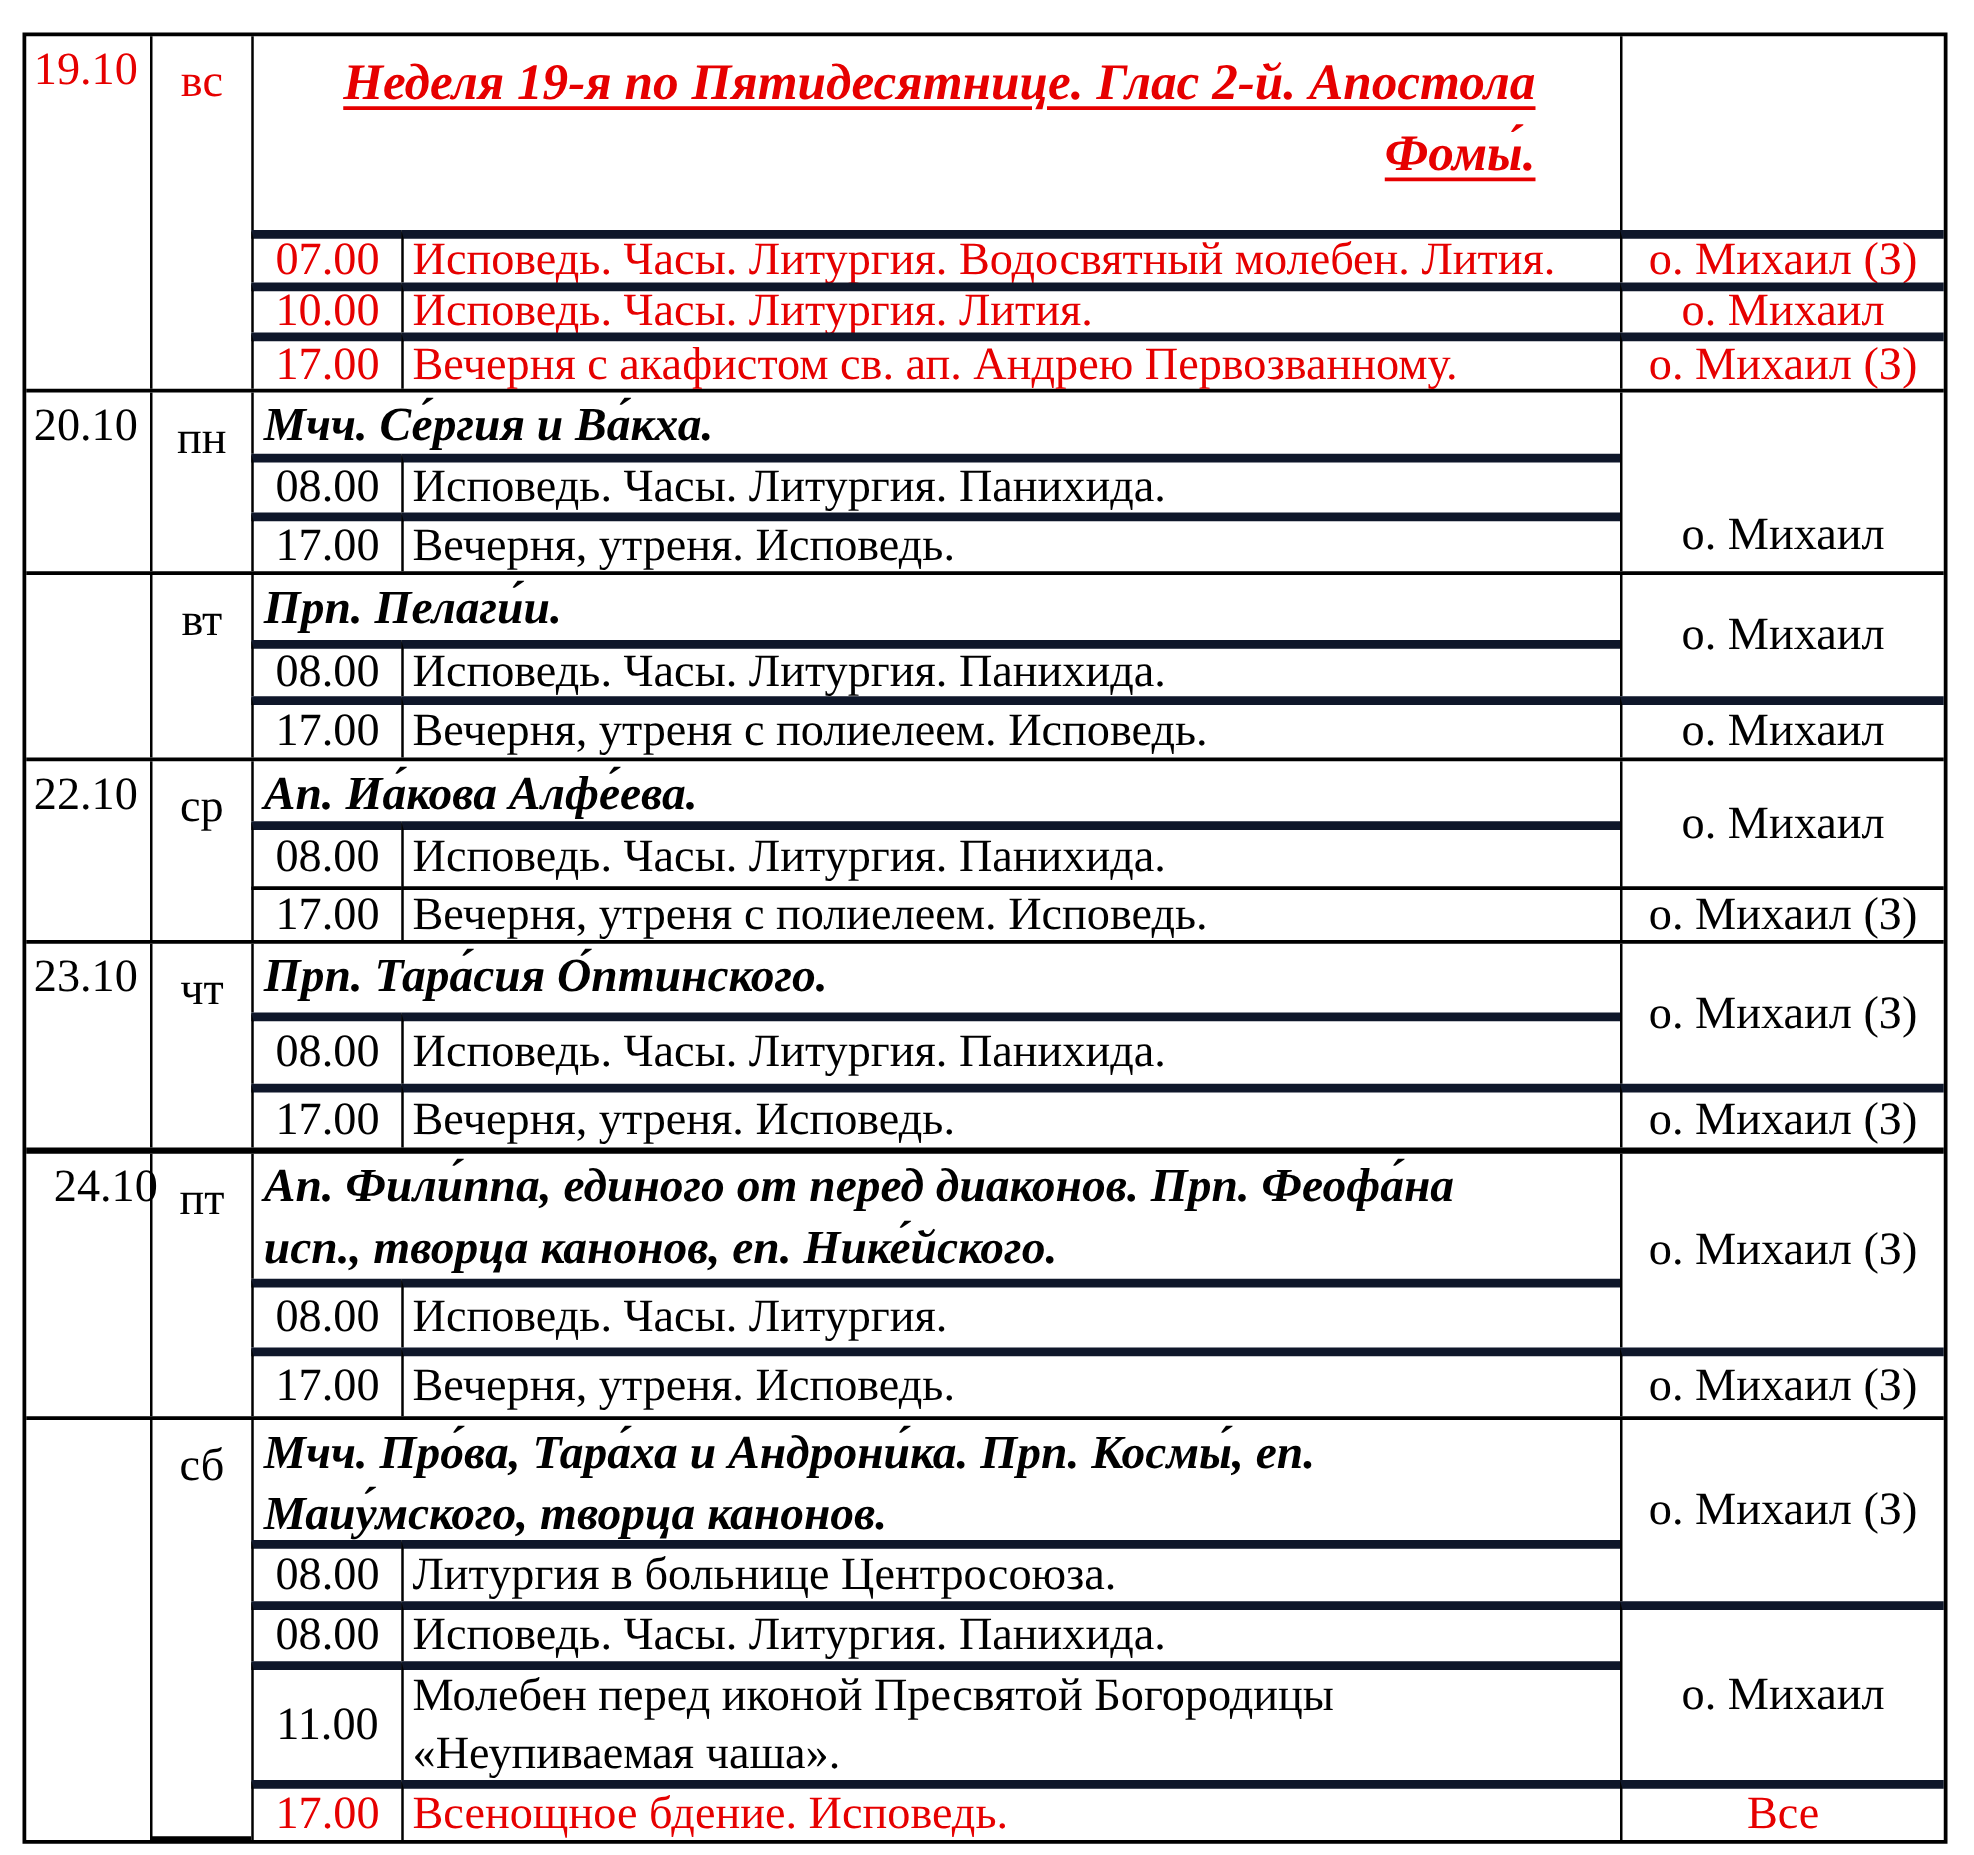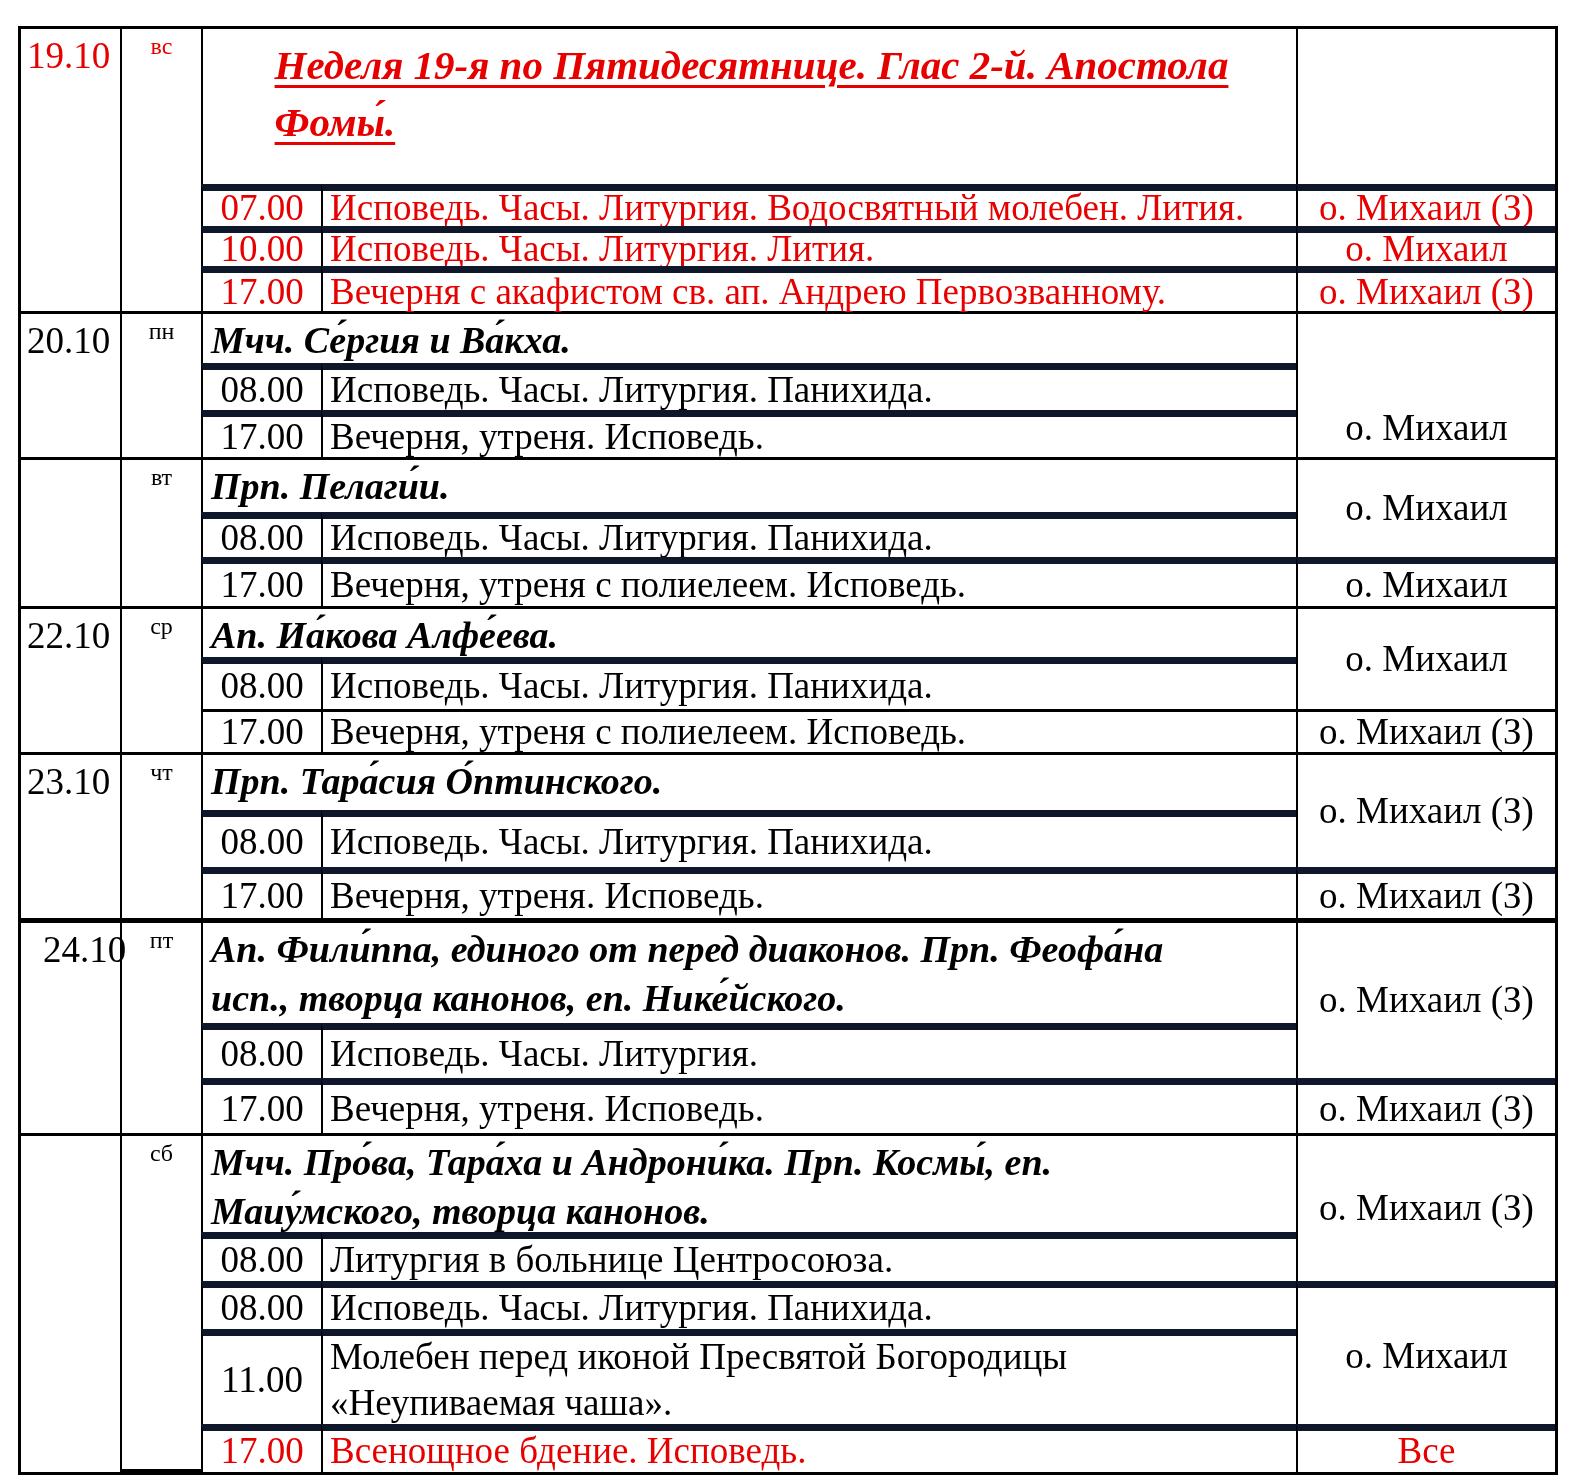--- a/index.html
+++ b/index.html
@@ -8,24 +8,24 @@
   .table{margin:26px 0 0 18px;width:1534px;border:3px solid #000;}
   .sec{display:grid;grid-template-columns:99px 81px 120px 975px 259px;}
   .sec + .sec{border-top:3px solid #000;}
   .sec.s5{border-top:5px solid #000;}
   .cell{display:flex;align-items:center;font-size:37px;line-height:1.25;
         box-sizing:border-box;min-width:0;}
   .bl{border-left:2px solid #000;}
   .bt{border-top:7px solid #0f172a;}
   .bt3{border-top:3px solid #000;}
   .date{align-items:flex-start;padding:4px 2px 0 6px;}
-  .day{align-items:flex-start;justify-content:center;padding-top:2px;font-size:24px;}
+  .day{align-items:flex-start;justify-content:center;padding-top:14px;font-size:37px;}
   .feast{align-items:flex-start;font-weight:bold;font-style:italic;font-size:38px;
          line-height:1.3;padding:2px 4px 0 8px;white-space:pre-line;}
-  .feast.sunday{justify-content:center;text-align:left;font-size:41px;line-height:1.4;
+  .feast.sunday{justify-content:center;text-align:right;font-size:41px;line-height:1.4;
          padding-top:8px;text-decoration:underline;text-decoration-thickness:3px;
          text-underline-offset:6px;}
   .time{justify-content:center;padding:0 2px;}
   .svc{padding:0 6px 0 7px;white-space:pre-line;}
   .priest{justify-content:center;text-align:center;padding:0 3px;}
   .vbottom{align-items:flex-end;padding-bottom:6px;}
   .red{color:#e60000;}
   .s6 .date,.s6 .day{border-bottom:3px solid #000;}
 </style>
 </head>

